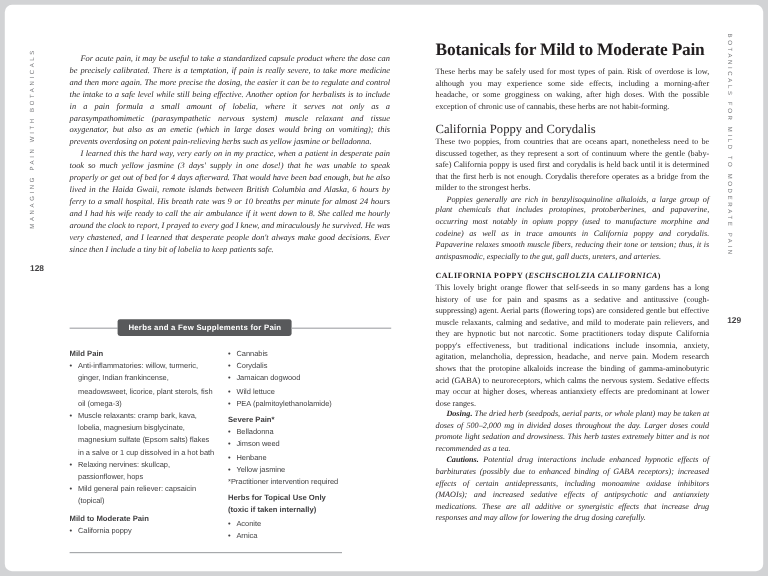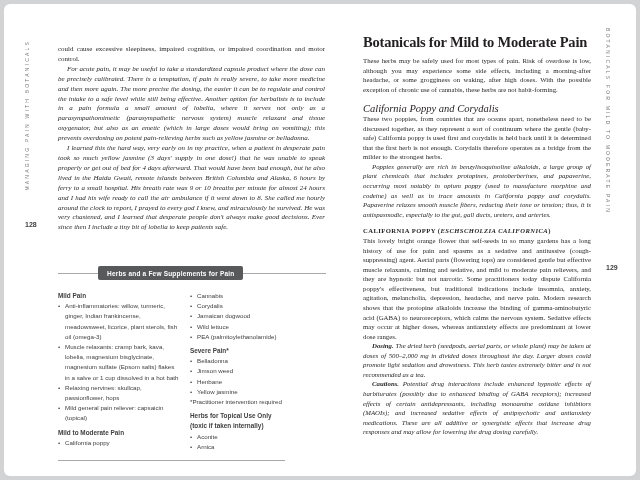--- a/index.html
+++ b/index.html
@@ -66,39 +66,37 @@
   
   .col-right { position:absolute; left:359px; top:30px; width:228px; color:#2a2627; }
   .col-right p { font-size:6.8px; line-height:9.55px; text-align:justify; }
   .chapter {
     font-size:14.5px; font-weight:bold; letter-spacing:-0.2px;
     color:#231f20; margin-bottom:5px;
   }
   .section-h {
     font-size:10.5px; font-weight:normal; color:#231f20;
     margin:9px 0 0;
-    font-style:italic;
   }
   .sub-h {
     font-size:6.6px; font-weight:bold; letter-spacing:.45px;
     color:#231f20; margin:8px 0 2px;
   }
   .sub-h .latin { font-style:italic; }
   .lead { font-weight:bold; }
 </style>
 </head>
 <body>
 
 <div class="spread">
 
   <div class="vhead vhead-left">MANAGING PAIN WITH BOTANICALS</div>
   <div class="folio folio-left">128</div>
 
   <div class="col-left">
-    <p>could cause excessive sleepiness, impaired cognition, or impaired coordination and motor control.</p>
     <p class="ind">For acute pain, it may be useful to take a standardized capsule product where the dose can be precisely calibrated. There is a temptation, if pain is really severe, to take more medicine and then more again. The more precise the dosing, the easier it can be to regulate and control the intake to a safe level while still being effective. Another option for herbalists is to include in a pain formula a small amount of lobelia, where it serves not only as a parasympathomimetic (parasympathetic nervous system) muscle relaxant and tissue oxygenator, but also as an emetic (which in large doses would bring on vomiting); this prevents overdosing on potent pain-relieving herbs such as yellow jasmine or belladonna.</p>
     <p class="ind">I learned this the hard way, very early on in my practice, when a patient in desperate pain took so much yellow jasmine (3 days' supply in one dose!) that he was unable to speak properly or get out of bed for 4 days afterward. That would have been bad enough, but he also lived in the Haida Gwaii, remote islands between British Columbia and Alaska, 6 hours by ferry to a small hospital. His breath rate was 9 or 10 breaths per minute for almost 24 hours and I had his wife ready to call the air ambulance if it went down to 8. She called me hourly around the clock to report, I prayed to every god I knew, and miraculously he survived. He was very chastened, and I learned that desperate people don't always make good decisions. Ever since then I include a tiny bit of lobelia to keep patients safe.</p>
   </div>
 
   <div class="pain-table">
     <div class="badge-row">
       <div class="rule rule-l"></div>
       <div class="badge">Herbs and a Few Supplements for Pain</div>
       <div class="rule rule-r"></div>
     </div>

